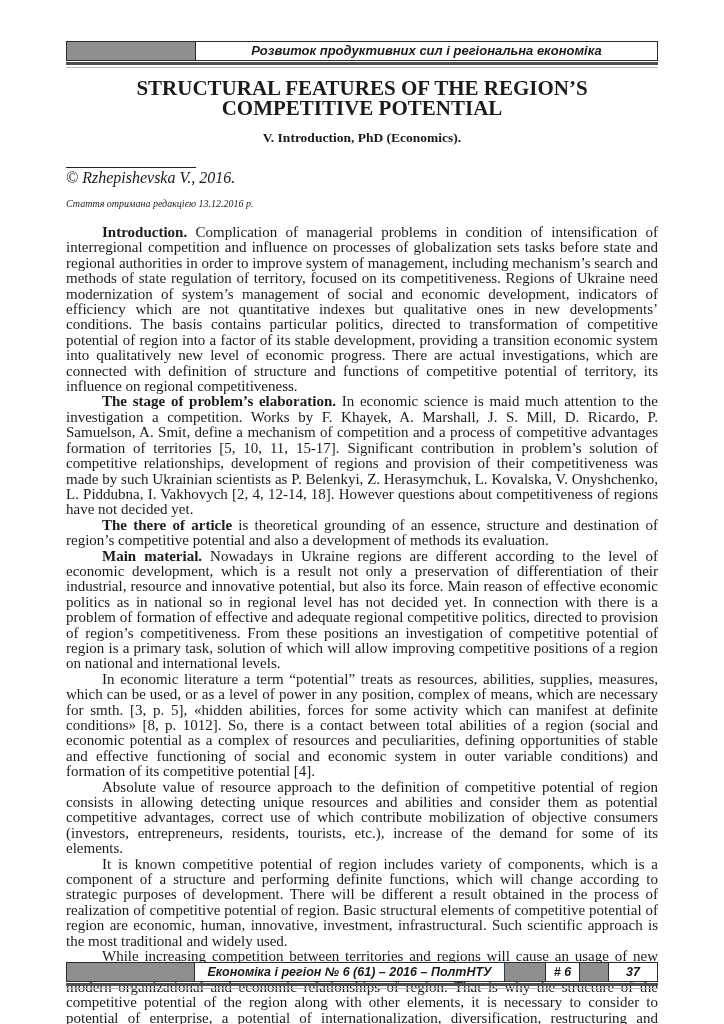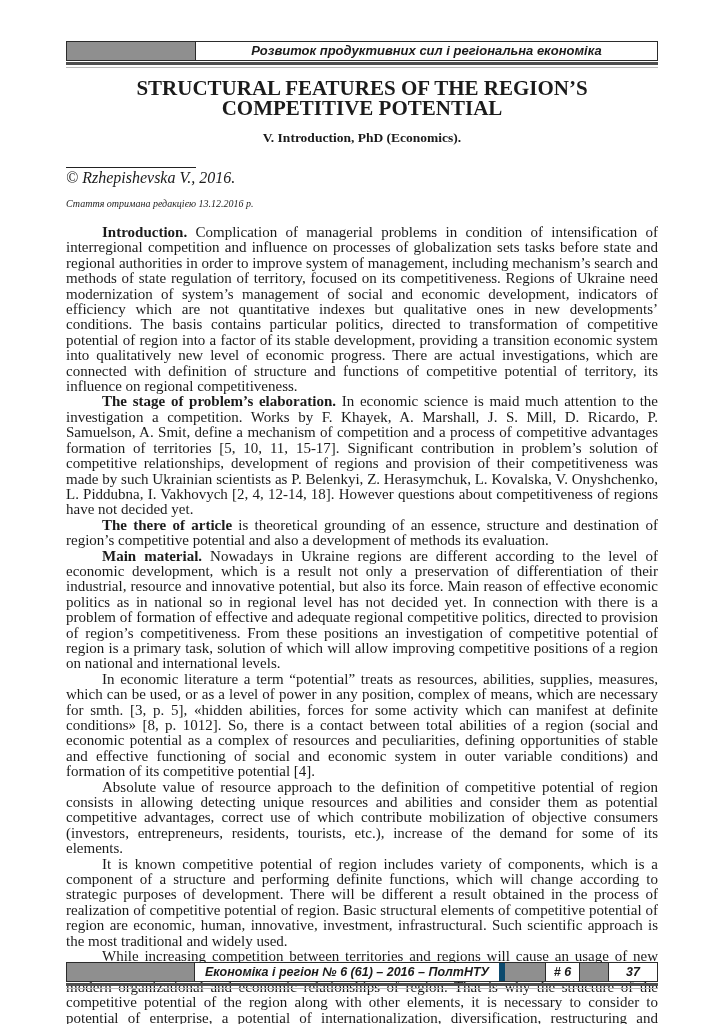--- a/index.html
+++ b/index.html
@@ -40,21 +40,21 @@
   }
 
   .running-footer { position: absolute; left: 66px; right: 66px; top: 962px; }
   .ft-cell {
     font-family: "Liberation Sans", sans-serif;
     font-weight: bold; font-style: italic;
     font-size: 12.5px; line-height: 18px;
     text-align: center; white-space: nowrap;
   }
   .ft-gray1 { width: 128px; border-right: 1px solid #2b2b2b; }
-  .ft-journal { width: 310px; border-right: 6px solid #0c4a6e; }
+  .ft-journal { width: 310px; border-right: 1px solid #0c4a6e; }
   .ft-gray2 { width: 41px; border-right: 1px solid #2b2b2b; }
   .ft-issue { width: 34px; border-right: 1px solid #2b2b2b; }
   .ft-gray3 { width: 29px; border-right: 1px solid #2b2b2b; }
   .ft-page { flex: 1; }
 
   
   .content { margin: 0 66px; }
   .udc { margin-top: 12px; font-size: 13.5px; line-height: 16px; }
   .title {
     margin: 10px 0 0 0;

